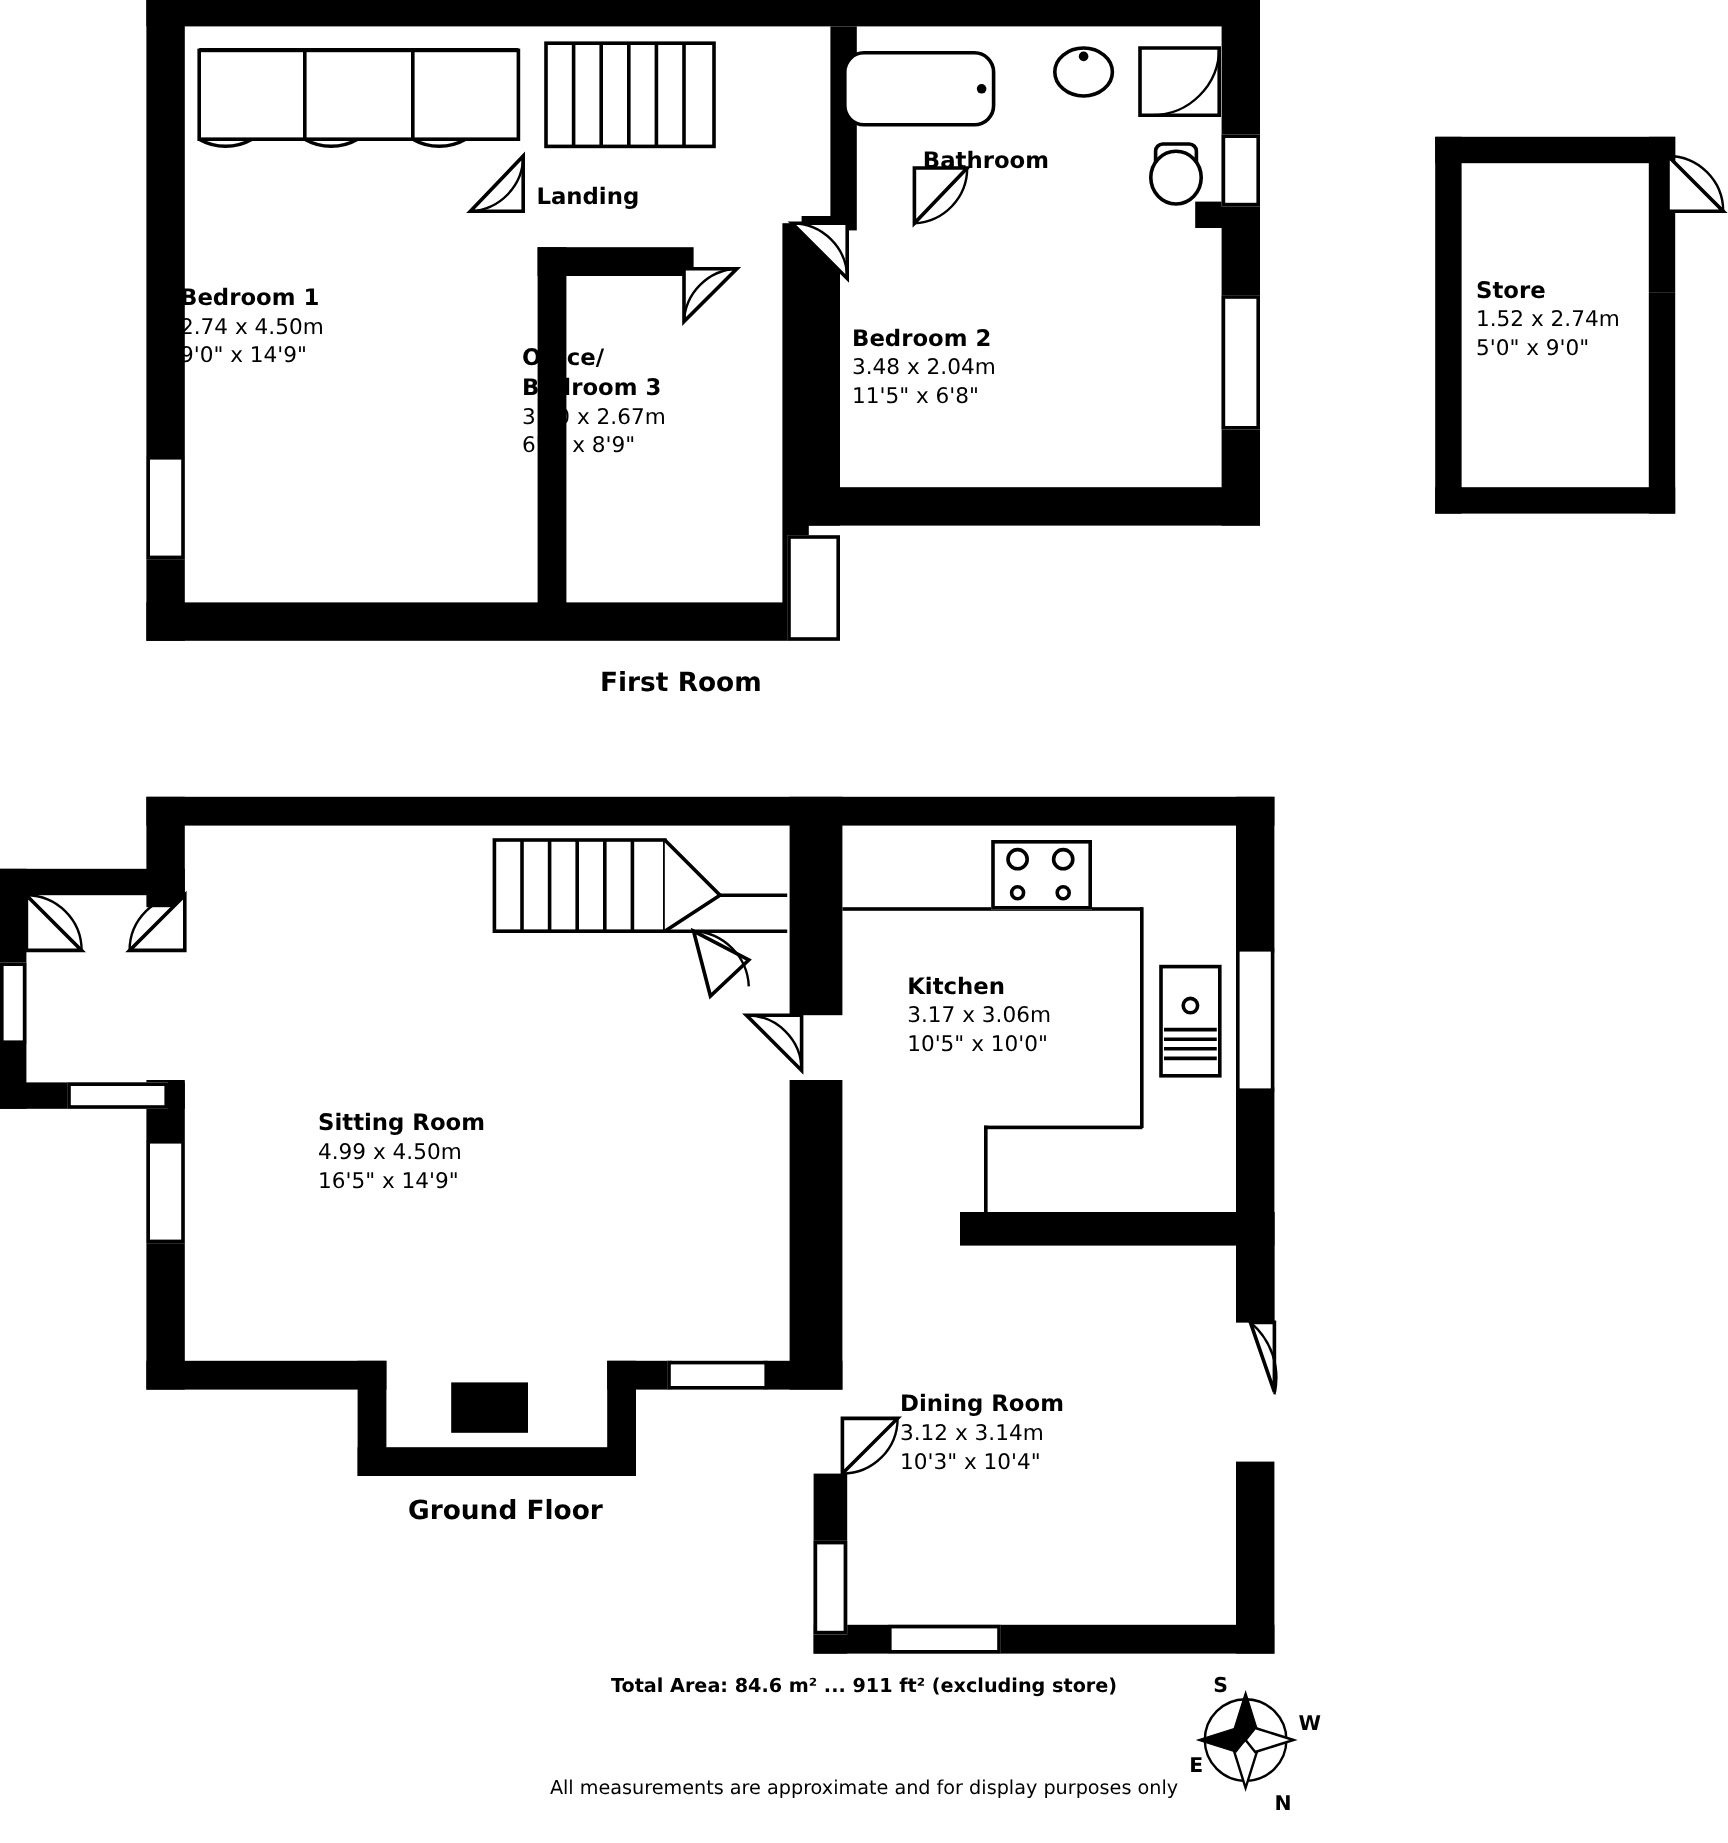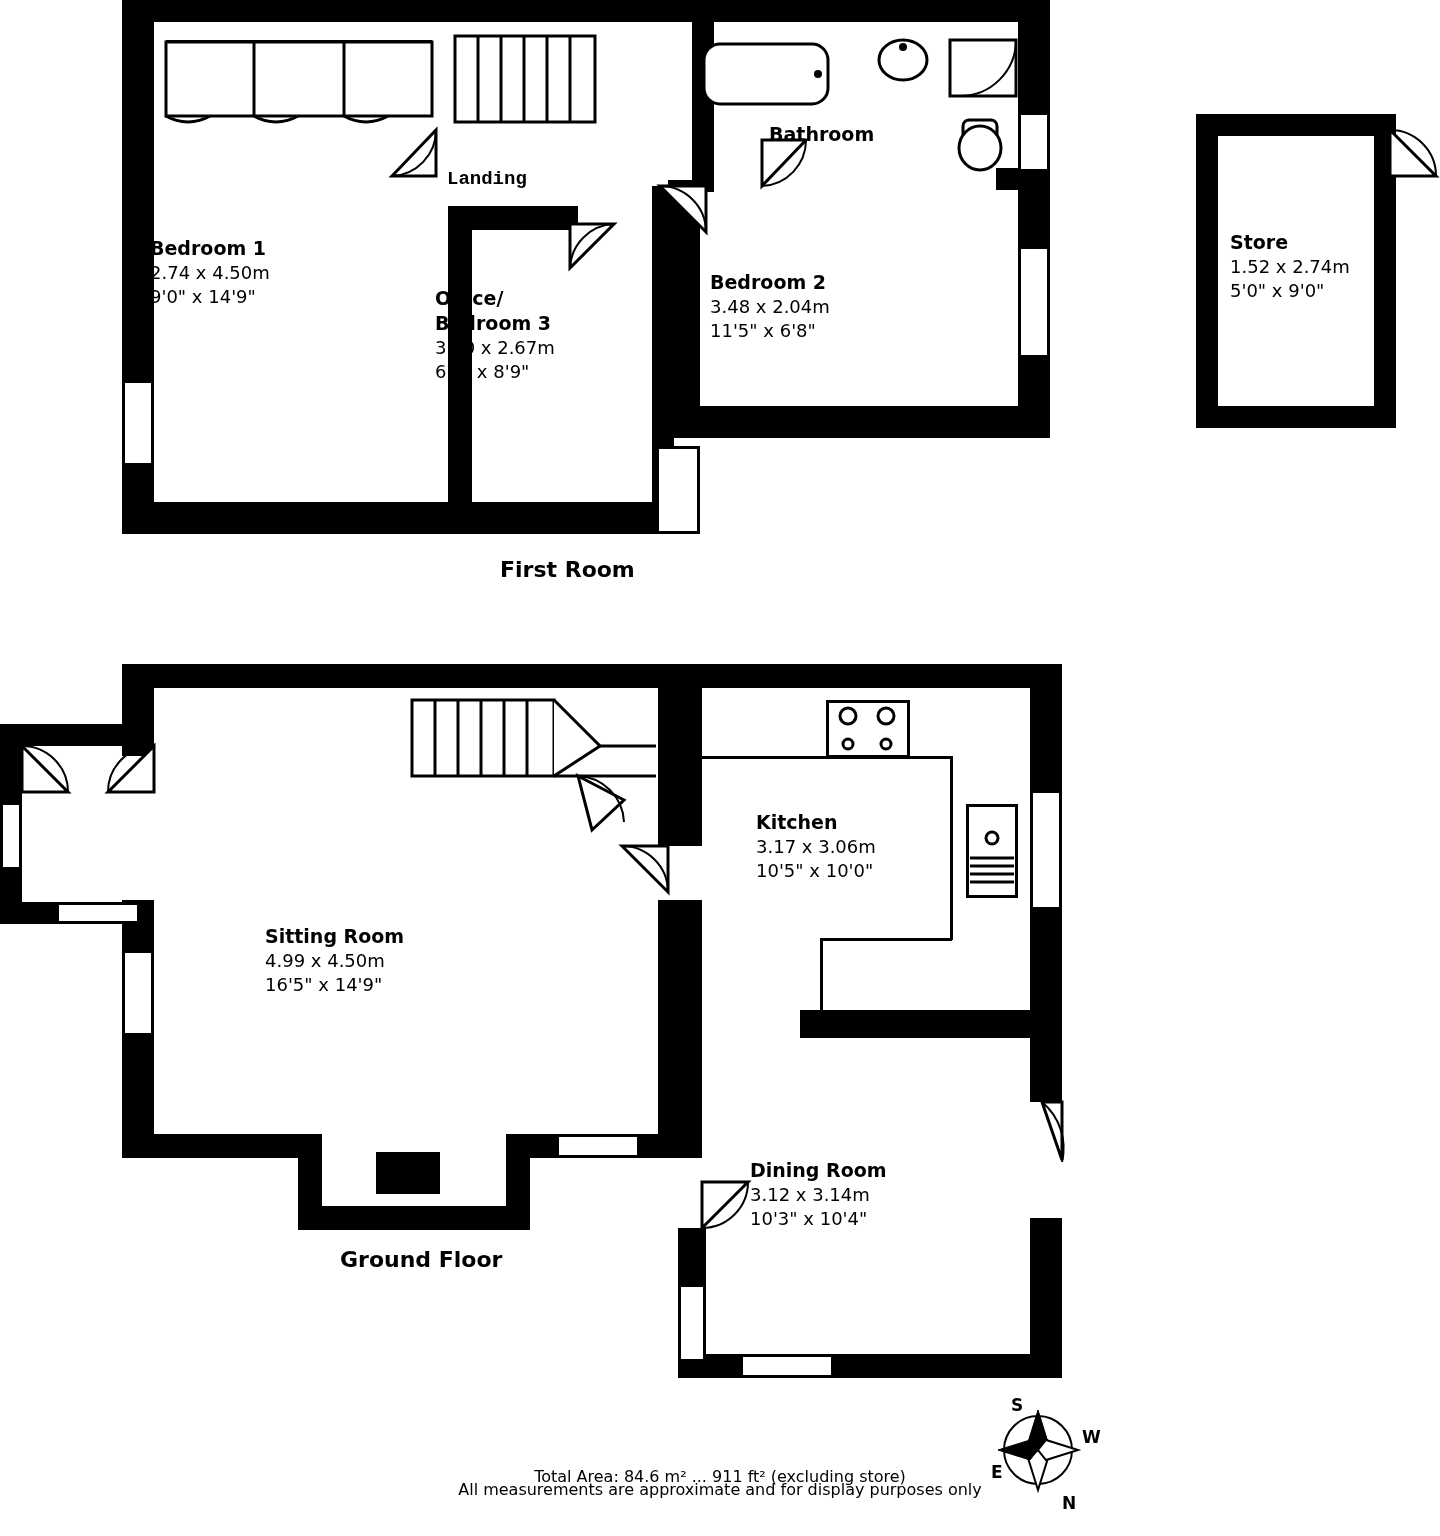--- a/index.html
+++ b/index.html
@@ -101,21 +101,21 @@
     <div class="win" style="left:1018px; top:246px; width:32px; height:112px;"></div>
 
     <div class="thin" style="left:166px; top:40px; width:266px; height:2px;"></div>
 
     <div class="label" style="left:150px; top:236px; width:310px;">
       <div class="rm">Bedroom 1</div>
       <div class="dim">2.74 x 4.50m</div>
       <div class="dim">9'0" x 14'9"</div>
     </div>
 
-    <div class="label" style="left:447px; top:167px; width:240px;font-family:Liberation Mono, monospace;">
+    <div class="label" style="left:447px; top:152px; width:240px;">
       <div class="rm">Landing</div>
     </div>
 
     <div class="label" style="left:769px; top:122px; width:230px;">
       <div class="rm">Bathroom</div>
     </div>
 
     <div class="label" style="left:435px; top:286px; width:240px;">
       <div class="rm">Office/</div>
       <div class="rm">Bedroom 3</div>
@@ -303,16 +303,16 @@
         <path d="M1078 1450 L1046 1440 L1038 1450 L1046 1460 Z" fill="#ffffff" stroke="#000000" stroke-width="2"></path>
       </g>
     </g>
   </svg>
 
   <div class="compass-letter" style="left:1011px; top:1395px;">S</div>
   <div class="compass-letter" style="left:1082px; top:1427px;">W</div>
   <div class="compass-letter" style="left:1062px; top:1493px;">N</div>
   <div class="compass-letter" style="left:991px; top:1462px;">E</div>
 
-  <div class="footer area" style="left:0px; top:1467px;">Total Area: 84.6 m² ... 911 ft² (excluding store)</div>
+  <div class="footer area" style="left:0px; top:1395px;font-weight:bold;">Total Area: 84.6 m² ... 911 ft² (excluding store)</div>
   <div class="footer note" style="left:0px; top:1480px;">All measurements are approximate and for display purposes only</div>
 
 </div>
 
 </body></html>

